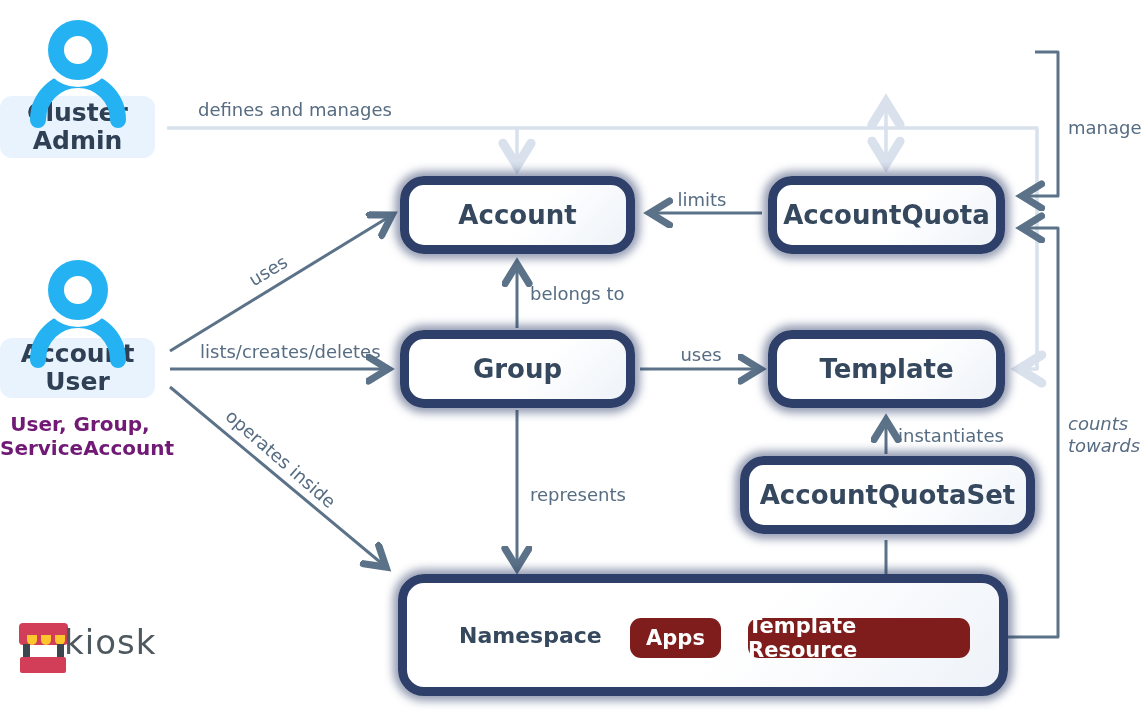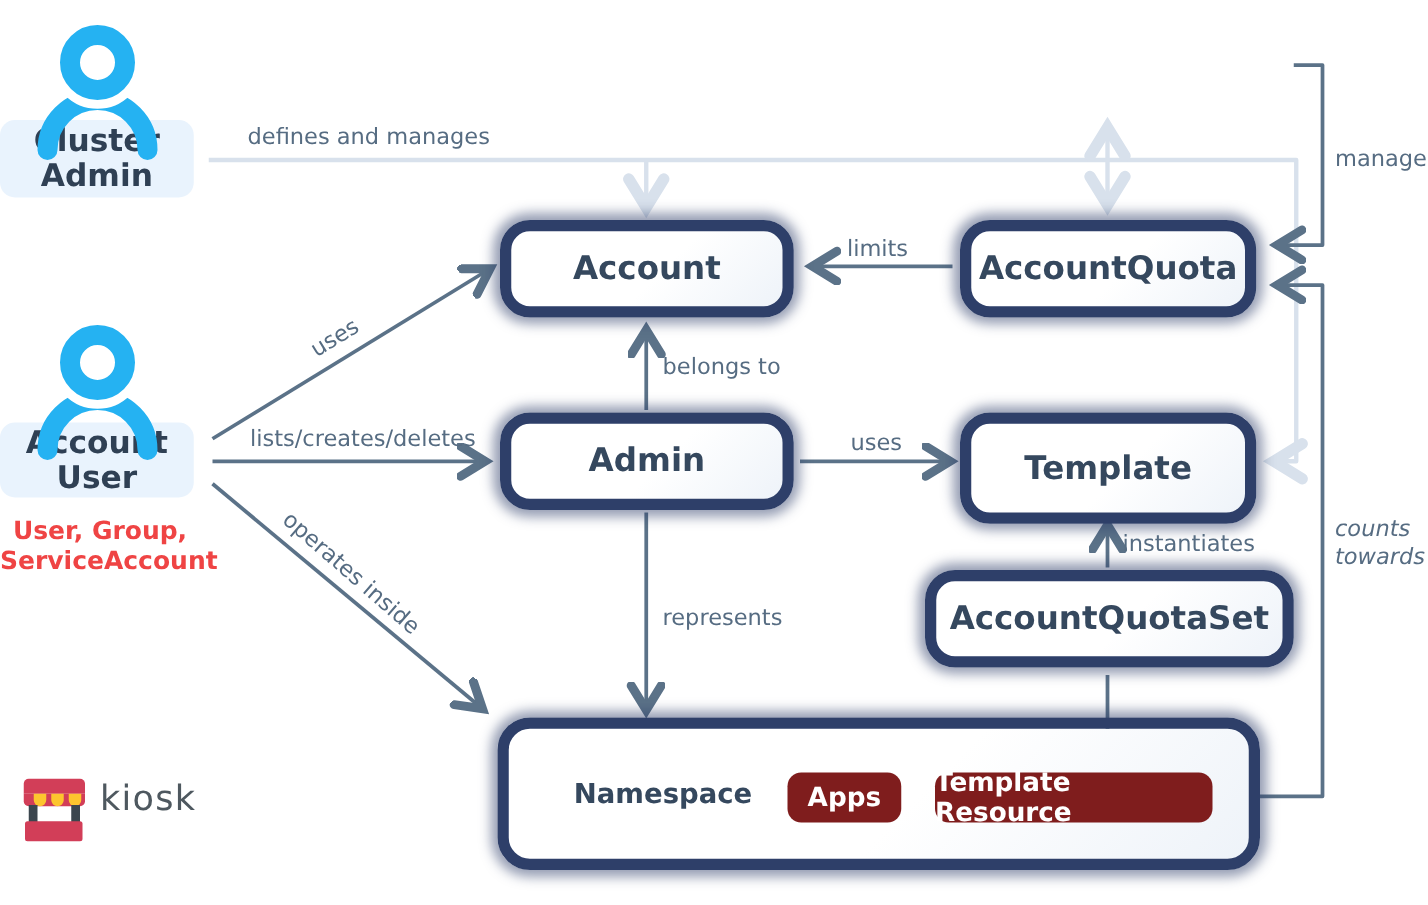--- a/index.html
+++ b/index.html
@@ -29,37 +29,37 @@
   }
   
   .persona-box{
     position:absolute;background:#e9f3fd;border-radius:12px;z-index:4;
     display:flex;align-items:center;justify-content:center;text-align:center;
     color:#2f4054;font-size:25px;font-weight:600;line-height:1.14;
   }
   .persona-icon{position:absolute;z-index:5;}
   .persona-sub{
     position:absolute;z-index:4;text-align:center;
-    color:#ef4444;font-size:20px;font-weight:600;line-height:1.18;
+    color:#701a75;font-size:20px;font-weight:600;line-height:1.18;
   }
   
   .elabel{
     position:absolute;z-index:3;color:#566c82;font-size:18px;font-weight:500;
     white-space:nowrap;
   }
   .elabel.center{text-align:center;}
   .elabel.wrap{white-space:normal;line-height:1.22;font-style:italic;}
   .rot-m32{transform:rotate(-31.5deg);}
   .rot-p40{transform:rotate(41deg);}
   
   #edges{position:absolute;left:0;top:0;z-index:1;}
   
   #logo{position:absolute;left:18px;top:610px;width:190px;height:72px;z-index:4;}
   #logo .part{position:absolute;}
-  .logo-text{position:absolute;left:62px;top:12px;font-size:28px;font-weight:500;
+  .logo-text{position:absolute;left:46px;top:12px;font-size:34px;font-weight:500;
     color:#4e585f;letter-spacing:1px;z-index:4;}
 </style>
 </head>
 <body>
 
 <div id="stage">
 
   <svg id="edges" width="1142" height="724" viewBox="0 0 1142 724">
     <defs>
       <marker id="mD" markerWidth="11" markerHeight="11" refX="7.5" refY="5" orient="auto-start-reverse">
@@ -94,24 +94,24 @@
 
   <div class="node" style="left:768px;top:176px;width:237px;height:78px;">
     <span>AccountQuota</span>
   </div>
 
   <div class="node" style="left:400px;top:176px;width:235px;height:78px;">
     <span>Account</span>
   </div>
 
   <div class="node" style="left:400px;top:330px;width:235px;height:78px;">
-    <span>Admin</span>
+    <span>Group</span>
   </div>
 
-  <div class="node" style="left:768px;top:330px;width:237px;height:89px;">
+  <div class="node" style="left:768px;top:330px;width:237px;height:78px;">
     <span>Template</span>
   </div>
 
   <div class="node" style="left:740px;top:456px;width:295px;height:78px;">
     <span>AccountQuotaSet</span>
   </div>
 
   <div class="node big" style="left:398px;top:574px;width:610px;height:122px;border-radius:26px;">
     <div class="ns-label">Namespace</div>
   </div>

